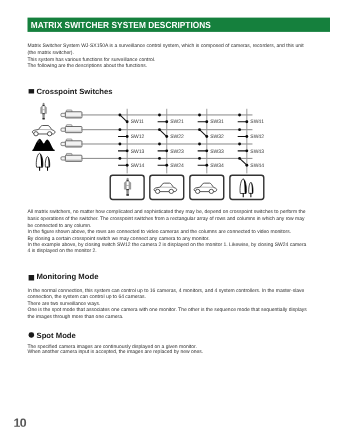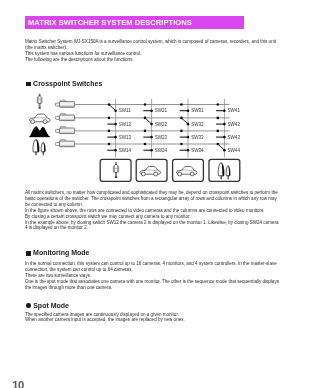--- a/index.html
+++ b/index.html
@@ -1,19 +1,19 @@
 <!DOCTYPE html>
 <html><head>
 <meta charset="utf-8">
 <style>
   html,body{margin:0;padding:0;background:#fff;}
   body{width:300px;height:388px;font-family:"Liberation Sans",sans-serif;color:#231f20;overflow:hidden;
        -webkit-font-smoothing:antialiased;}
   .page{position:relative;width:300px;height:388px;}
-  .banner{position:absolute;left:25px;top:16.3px;width:219px;height:13.2px;background:#d946ef;}
+  .banner{position:absolute;left:25px;top:16.3px;width:294px;height:13.2px;background:#15803d;}
   .banner-title{position:absolute;left:3.2px;top:2.0px;color:#fff;font-size:8.1px;font-weight:bold;
        letter-spacing:0.05px;transform:scaleX(0.93);transform-origin:left top;white-space:nowrap;}
   .block{position:absolute;left:25px;width:252px;font-size:4.56px;line-height:5.85px;color:#2b2b2b;}
   .block div{white-space:nowrap;}
   .heading{position:absolute;left:26.3px;font-size:7.0px;font-weight:bold;color:#1a1a1a;white-space:nowrap;}
   .hbul{display:inline-block;width:4.3px;height:4.6px;background:#1a1a1a;margin-right:2.5px;
         position:relative;top:0.3px;}
   .hbul.round{border-radius:50%;width:4.4px;height:4.4px;}
   .pagenum{position:absolute;left:12.3px;top:380px;font-size:11.2px;font-weight:bold;color:#575757;
         letter-spacing:-0.55px;line-height:11.2px;}

